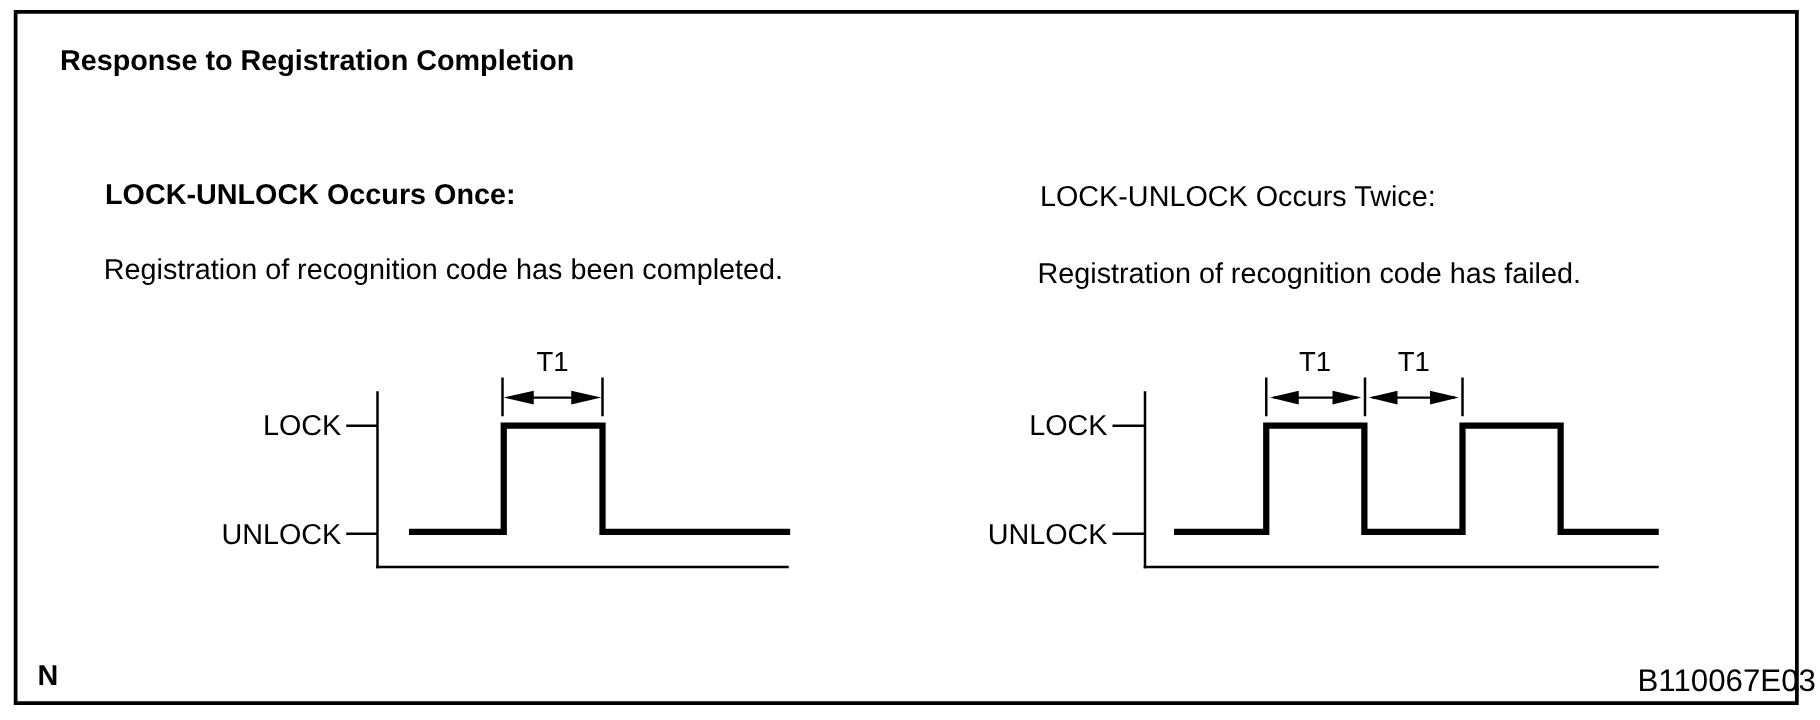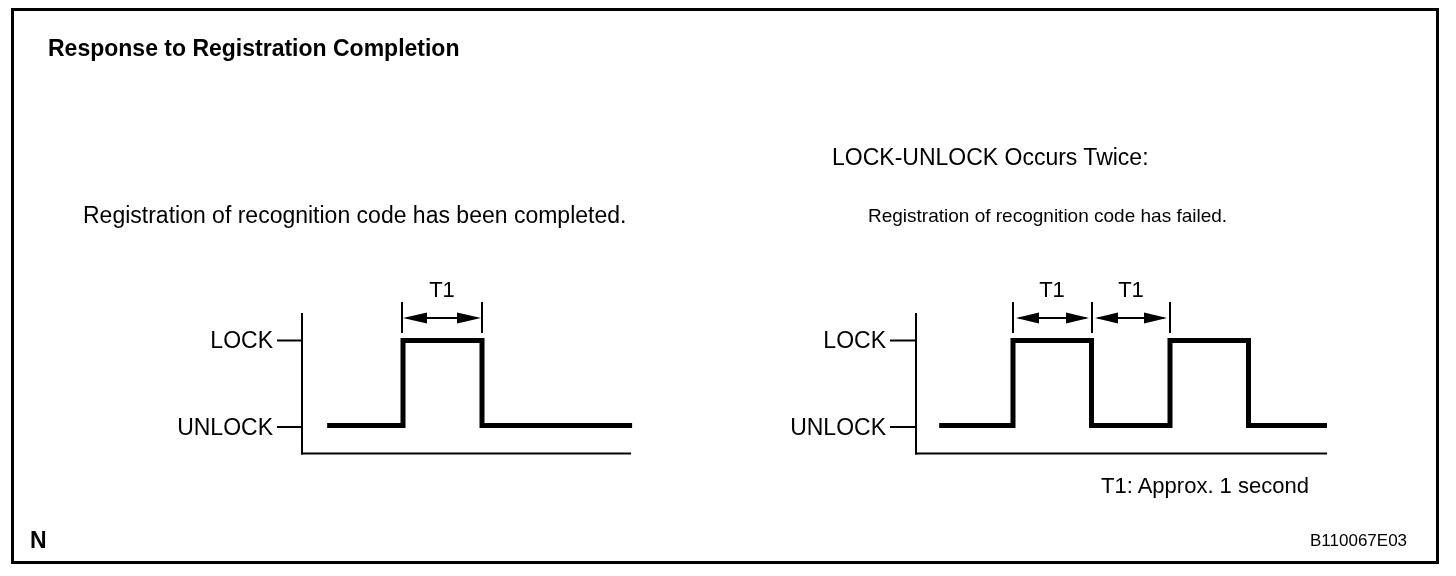--- a/index.html
+++ b/index.html
@@ -17,42 +17,43 @@
     position: absolute;
     left: 11px; top: 8px;
     width: 1428px; height: 556px;
     border: 3px solid #000;
   }
   .abs { position: absolute; white-space: nowrap; }
   .title   { left: 48px;  top: 35px;  font-size: 23px; font-weight: bold; }
   .head-l  { left: 84px;  top: 142px; font-size: 23px; font-weight: bold; }
   .desc-l  { left: 83px;  top: 202px; font-size: 23px; text-align: center; }
   .head-r  { left: 832px; top: 144px; font-size: 23px; font-weight: normal; }
-  .desc-r  { left: 868px; top: 205px; font-size: 19px; }
+  .desc-r  { left: 830px; top: 205px; font-size: 23px; }
   .note    { left: 1101px; top: 473px; font-size: 22px; }
   .mark-n  { left: 30px;  top: 527px; font-size: 23px; font-weight: bold; }
-  .figcode { left: 1310px; top: 531px; font-size: 17px; text-align: right; }
+  .figcode { left: 1310px; top: 531px; font-size: 25px; text-align: right; }
   svg.diagram { position: absolute; }
   svg .thin  { stroke: #000; stroke-width: 2;   fill: none; }
   svg .thick { stroke: #000; stroke-width: 5;   fill: none; }
   svg .arrowline { stroke: #000; stroke-width: 1.8; fill: none; }
   svg .head { fill: #000; stroke: none; }
   svg text { font-family: "Liberation Sans", sans-serif; fill: #000; }
   svg .lvl { font-size: 23px; }
   svg .t1  { font-size: 22px; }
 </style>
 </head>
 <body>
 
 <div class="canvas">
 
   <div class="frame"></div>
 
   <div class="abs title">Response to Registration Completion</div>
 
+  <div class="abs head-l">LOCK-UNLOCK Occurs Once:</div>
   <div class="abs desc-l">Registration of recognition code has been completed.</div>
 
   <div class="abs head-r">LOCK-UNLOCK Occurs Twice:</div>
   <div class="abs desc-r">Registration of recognition code has failed.</div>
 
   <svg class="diagram" style="left:140px; top:265px;" width="520" height="200" viewBox="140 265 520 200">
 
     <line class="thin" x1="302" y1="313" x2="302" y2="454.5"></line>
     <line class="thin" x1="301" y1="453.5" x2="631" y2="453.5"></line>
 
@@ -91,17 +92,16 @@
     <line class="arrowline" x1="1019" y1="318" x2="1086" y2="318"></line>
     <polygon class="head" points="1016,318 1039,312.5 1039,323.5"></polygon>
     <polygon class="head" points="1089,318 1066,312.5 1066,323.5"></polygon>
     <line class="arrowline" x1="1098" y1="318" x2="1164" y2="318"></line>
     <polygon class="head" points="1095,318 1118,312.5 1118,323.5"></polygon>
     <polygon class="head" points="1167,318 1144,312.5 1144,323.5"></polygon>
     <text class="t1" x="1052" y="297" text-anchor="middle">T1</text>
     <text class="t1" x="1131" y="297" text-anchor="middle">T1</text>
   </svg>
 
-  <div class="abs note">T1: Approx. 1 second</div>
   <div class="abs mark-n">N</div>
   <div class="abs figcode">B110067E03</div>
 
 </div>
 
 </body></html>

